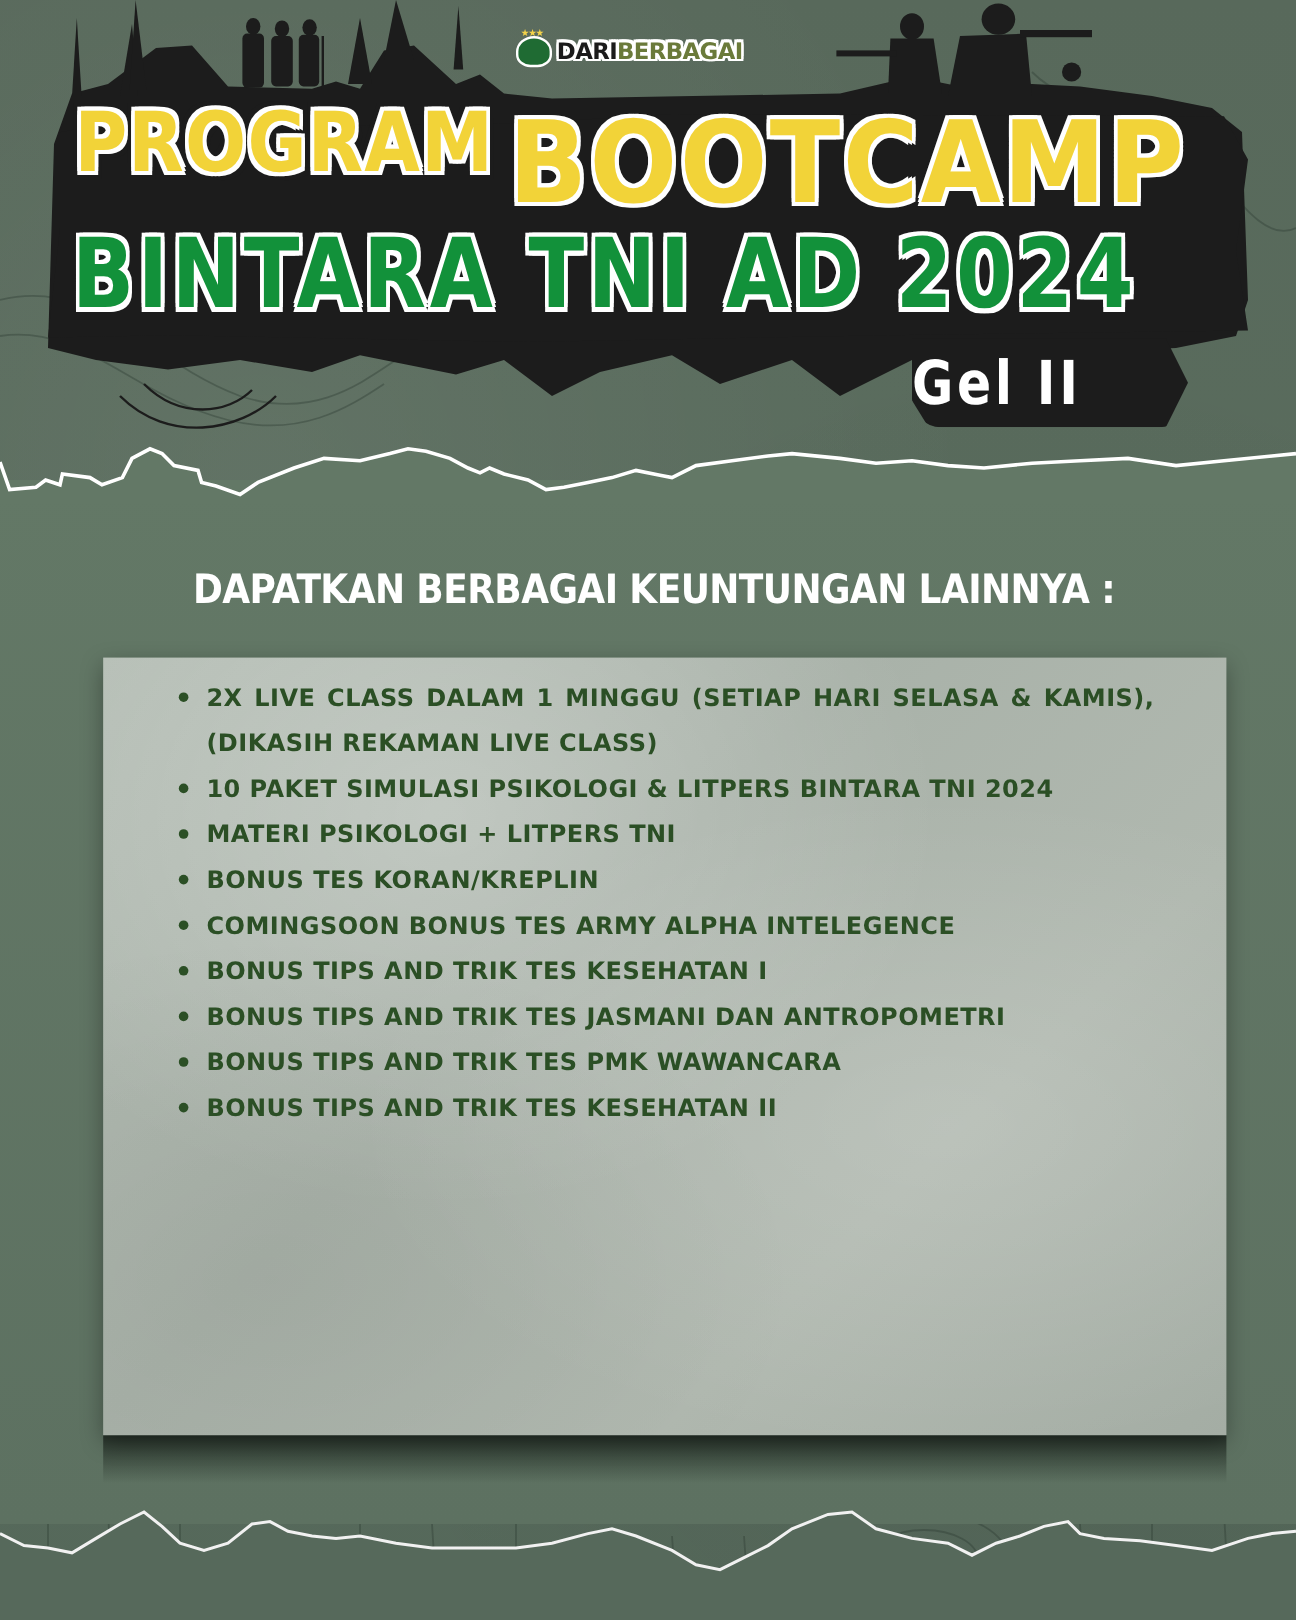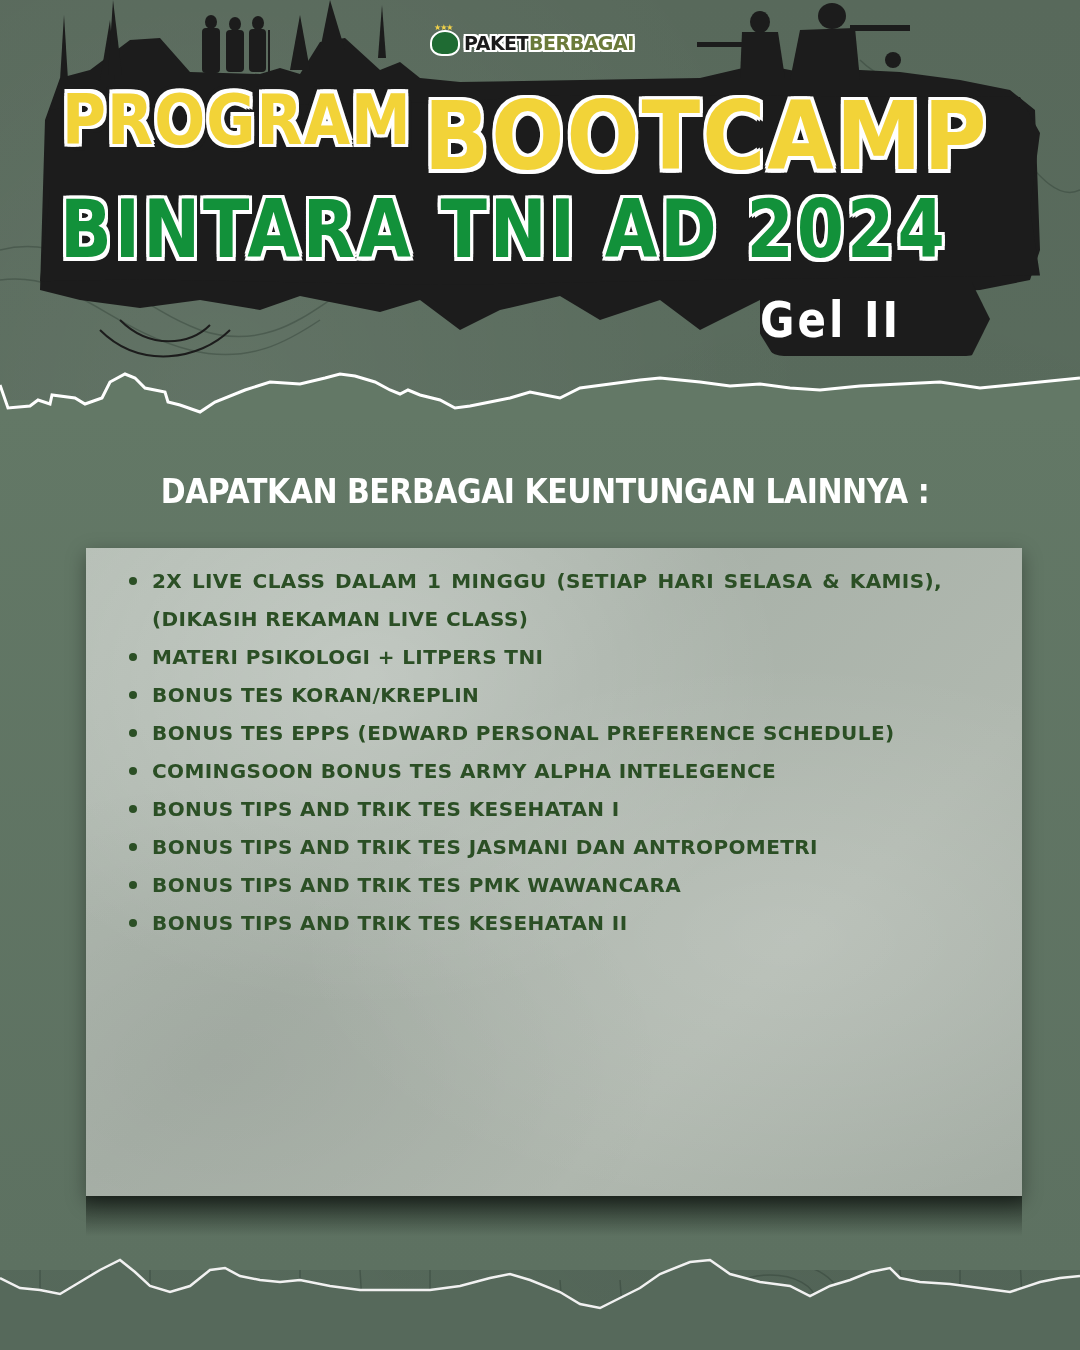--- a/index.html
+++ b/index.html
@@ -111,21 +111,21 @@
     .card {
       position: absolute; left: 86px; top: 548px; width: 936px; height: 648px;
       background:
         radial-gradient(ellipse at 30% 20%, rgba(255,255,255,0.25), transparent 45%),
         radial-gradient(ellipse at 75% 60%, rgba(255,255,255,0.15), transparent 50%),
         radial-gradient(ellipse at 15% 80%, rgba(0,0,0,0.05), transparent 40%),
         linear-gradient(135deg, #b4bdb4 0%, #a9b2a9 40%, #b0b8af 70%, #a4ada4 100%);
       box-shadow: 0 6px 18px rgba(0,0,0,0.35);
     }
     .benefit-list {
-      position: absolute; left: 152px; top: 562px; width: 790px;
+      position: absolute; left: 172px; top: 562px; width: 790px;
       list-style: none;
     }
     .benefit-item {
       position: relative;
       font-family: "DejaVu Sans", sans-serif; font-weight: 900;
       font-size: 21px; line-height: 38px; color: #2b4f25;
       text-align: justify; letter-spacing: 0.4px;
       font-variant: small-caps;
     }
     .benefit-item .txt { text-transform: uppercase; font-size: 20px; }
@@ -196,21 +196,21 @@
       <path d="M800 30 L855 28 L860 80 L790 80 Z"></path>
       <rect x="850" y="25" width="60" height="6"></rect>
       <ellipse cx="893" cy="60" rx="8" ry="8"></ellipse>
     </g>
   </svg>
 
   <div class="brand">
     <div class="brand-logo">
       <span class="brand-stars">★★★</span>
     </div>
-    <span class="brand-text"><span>PAKET</span><span class="camo">BERBAGAI</span></span>
+    <span class="brand-text"><span>DARI</span><span class="camo">BERBAGAI</span></span>
   </div>
 
   <div class="title-block"></div>
   <div class="title-line1">
     <span class="title-program">PROGRAM</span>
     <span class="title-bootcamp">BOOTCAMP</span>
   </div>
   <div class="title-line2">BINTARA TNI AD 2024</div>
 
   <div class="gel-badge">
@@ -218,21 +218,21 @@
   </div>
 </div>
 
 <div class="subheading">DAPATKAN BERBAGAI KEUNTUNGAN LAINNYA :</div>
 
 <div class="card-shadow"></div>
 <div class="card"></div>
 
 <ul class="benefit-list">
   <li class="benefit-item"><span class="txt">2X LIVE CLASS DALAM 1 MINGGU (SETIAP HARI SELASA &amp; KAMIS),(DIKASIH REKAMAN LIVE CLASS)</span></li>
+  <li class="benefit-item"><span class="txt">10 PAKET SIMULASI PSIKOLOGI &amp; LITPERS BINTARA TNI 2024</span></li>
   <li class="benefit-item"><span class="txt">MATERI PSIKOLOGI + LITPERS TNI</span></li>
   <li class="benefit-item"><span class="txt">BONUS TES KORAN/KREPLIN</span></li>
-  <li class="benefit-item"><span class="txt">BONUS TES EPPS (EDWARD PERSONAL PREFERENCE SCHEDULE)</span></li>
   <li class="benefit-item"><span class="txt">COMINGSOON BONUS TES ARMY ALPHA INTELEGENCE</span></li>
   <li class="benefit-item"><span class="txt">BONUS TIPS AND TRIK TES KESEHATAN I</span></li>
   <li class="benefit-item"><span class="txt">BONUS TIPS AND TRIK TES JASMANI DAN ANTROPOMETRI</span></li>
   <li class="benefit-item"><span class="txt">BONUS TIPS AND TRIK TES PMK WAWANCARA</span></li>
   <li class="benefit-item"><span class="txt">BONUS TIPS AND TRIK TES KESEHATAN II</span></li>
 </ul>
 
 </body></html>

